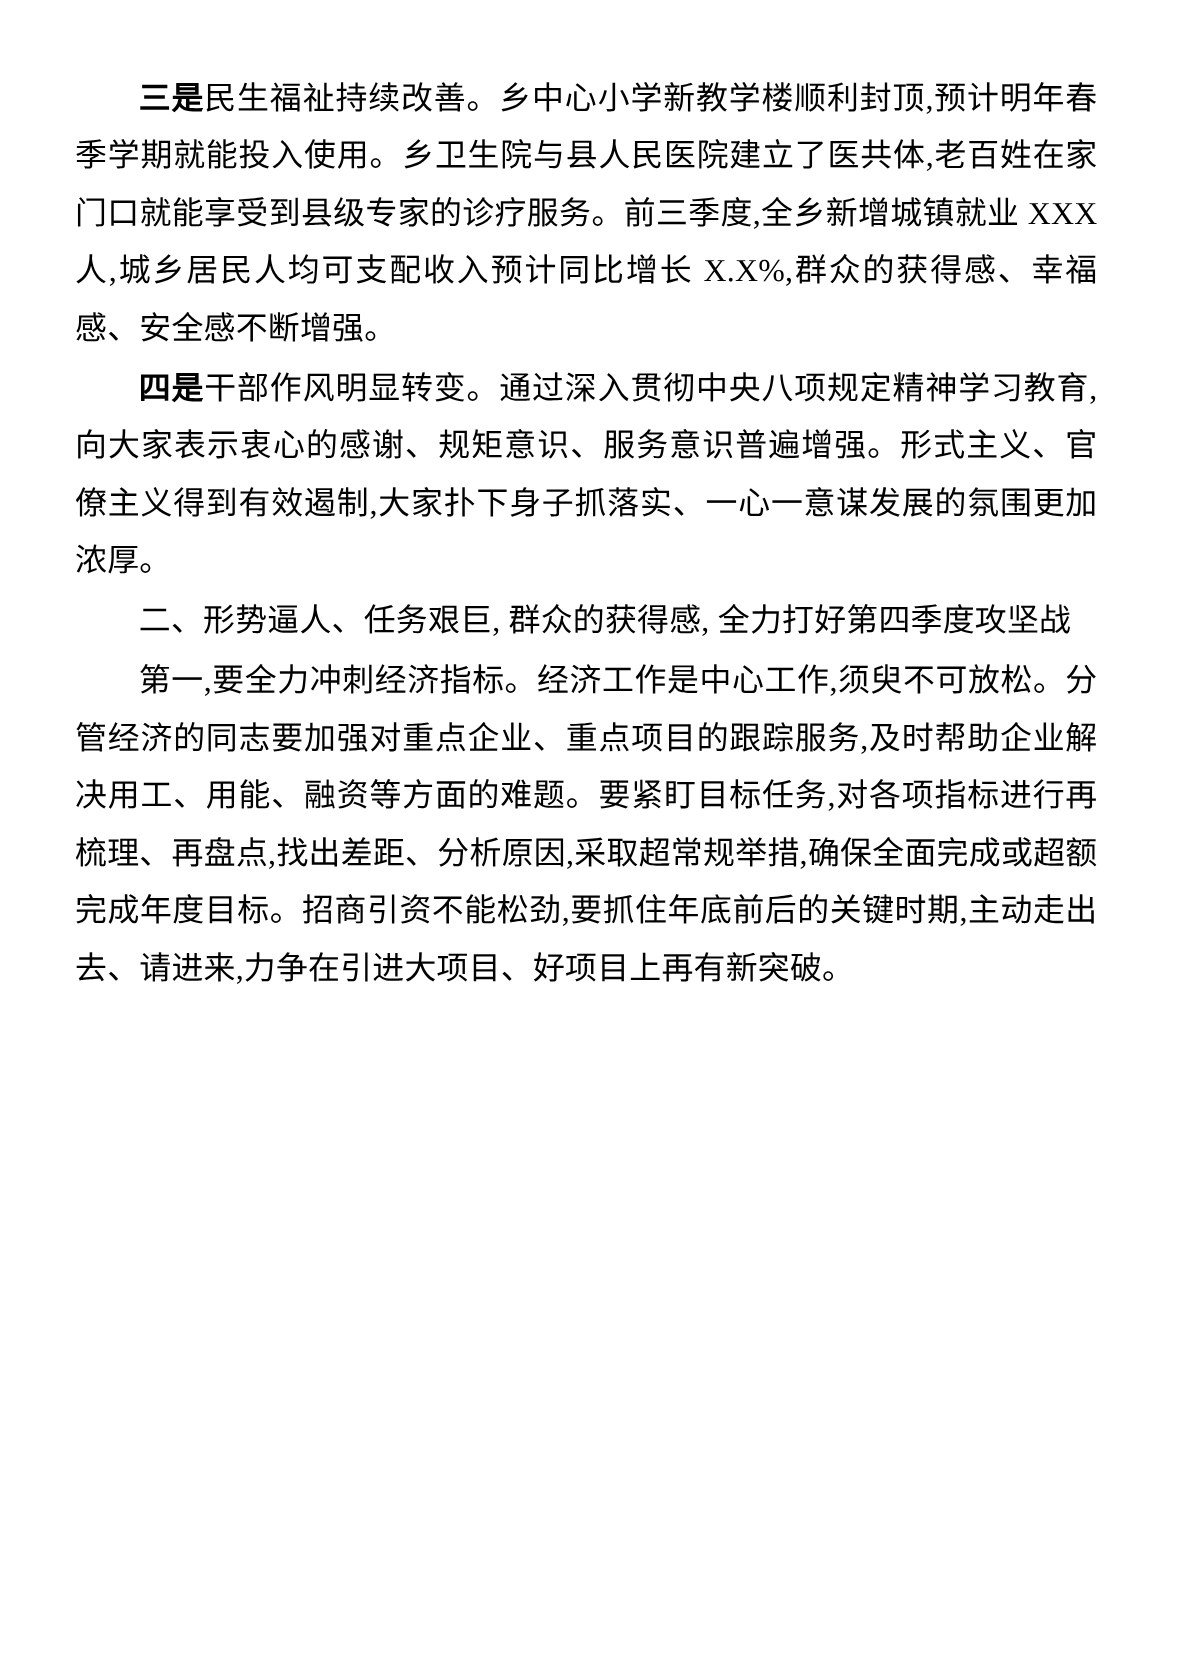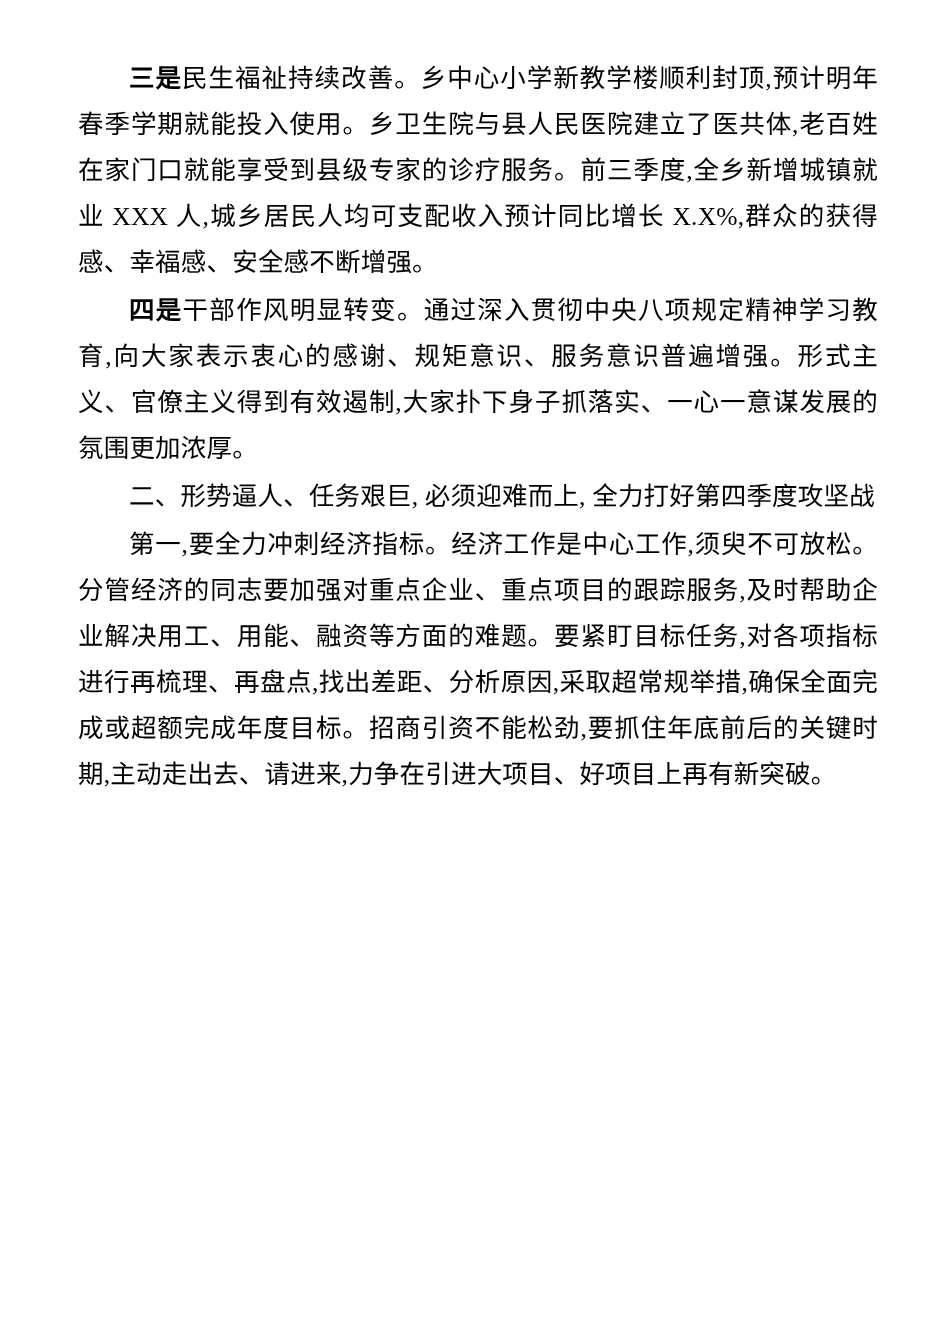--- a/index.html
+++ b/index.html
@@ -13,21 +13,21 @@
     height: 1344px;
     font-family: "Liberation Serif", "DejaVu Serif", serif;
     color: #000000;
     overflow: hidden;
   }
   .page {
     position: relative;
     width: 950px;
     height: 1003px;
     box-sizing: border-box;
-    padding: 56px 72px 40px 78px;
+    padding: 56px 72px 40px 60px;
     background: #ffffff;
   }
   .doc-body {
     font-size: 25.5px;
     line-height: 46px;
     letter-spacing: 0.2px;
     text-align: justify;
     text-justify: inter-ideograph;
   }
   p.para {
@@ -50,19 +50,19 @@
 <body>
 
 <div class="page">
   <div class="doc-body">
 
     <p class="para"><span class="lead">三是</span><span>民生福祉持续改善。乡中心小学新教学楼顺利封顶,预计明年春季学期就能投入使用。乡卫生院与县人民医院建立了医共体,老百姓在家门口就能享受到县级专家的诊疗服务。前三季度,全乡新增城镇就业 XXX 人,城乡居民人均可支配收入预计同比增长 X.X%,群众的获得感、幸福感、安全感不断增强。</span></p>
 
     <p class="para gap"><span class="lead">四是</span><span>干部作风明显转变。通过深入贯彻中央八项规定精神学习教育,向大家表示衷心的感谢、规矩意识、服务意识普遍增强。形式主义、官僚主义得到有效遏制,大家扑下身子抓落实、一心一意谋发展的氛围更加浓厚。</span></p>
 
 
-    <p class="para gap heading-para"><span>二、形势逼人、任务艰巨, 必须迎难而上, 全力打好第四季度攻坚战</span></p>
+    <p class="para gap heading-para"><span>二、形势逼人、任务艰巨, 群众的获得感, 全力打好第四季度攻坚战</span></p>
 
 
     <p class="para gap"><span>第一,要全力冲刺经济指标。经济工作是中心工作,须臾不可放松。分管经济的同志要加强对重点企业、重点项目的跟踪服务,及时帮助企业解决用工、用能、融资等方面的难题。要紧盯目标任务,对各项指标进行再梳理、再盘点,找出差距、分析原因,采取超常规举措,确保全面完成或超额完成年度目标。招商引资不能松劲,要抓住年底前后的关键时期,主动走出去、请进来,力争在引进大项目、好项目上再有新突破。</span></p>
 
   </div>
 </div>
 
 </body></html>

